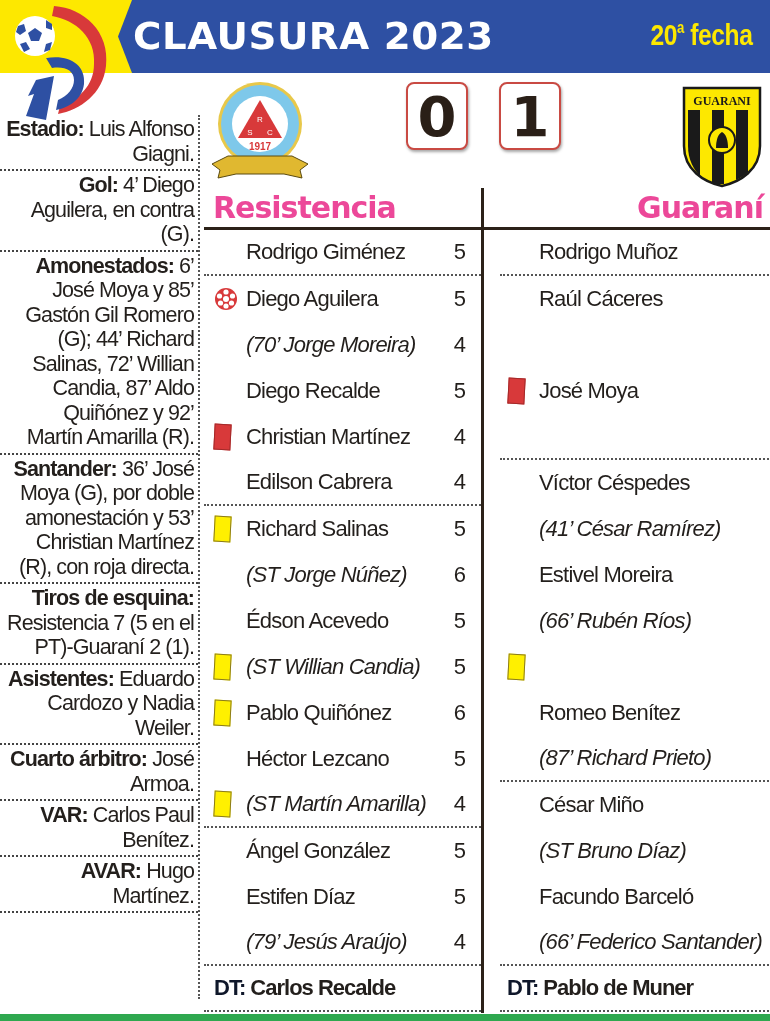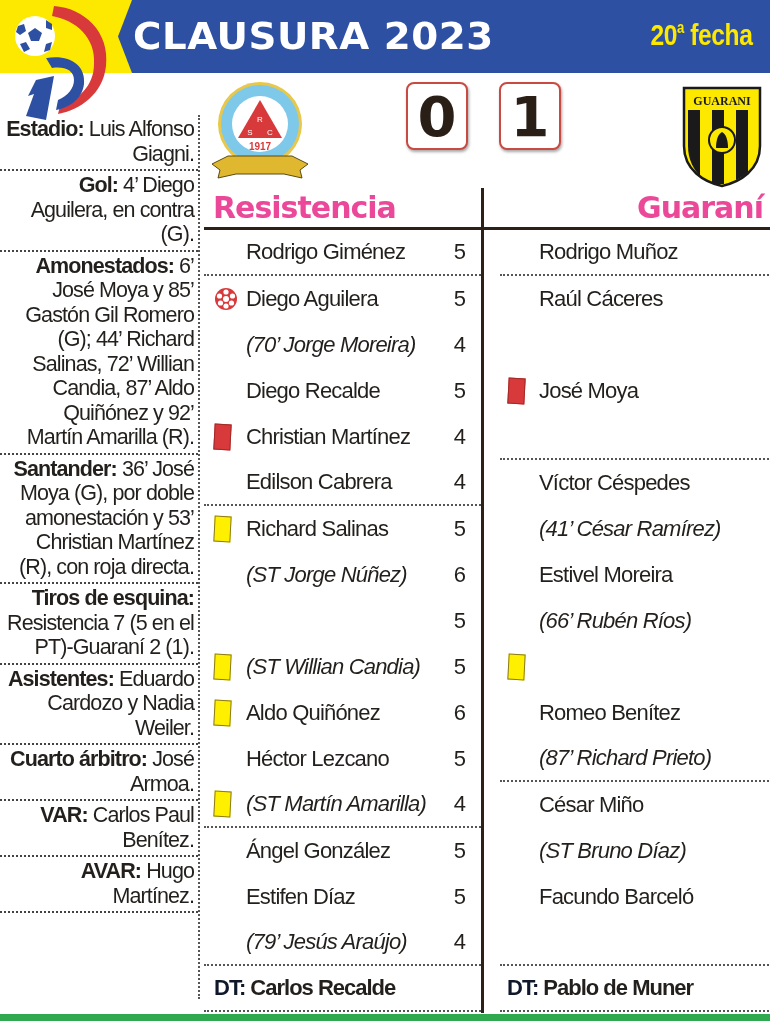--- a/index.html
+++ b/index.html
@@ -173,30 +173,31 @@
     <div class="row">
       <span class="mark card yellow"></span>
       <span class="pname">Richard Salinas</span>
       <span class="prating">5</span>
     </div>
     <div class="row">
       <span class="pname sub">(ST Jorge Núñez)</span>
       <span class="prating">6</span>
     </div>
     <div class="row">
+      <span class="pname">Édson Acevedo</span>
       <span class="prating">5</span>
     </div>
     <div class="row">
       <span class="mark card yellow"></span>
       <span class="pname sub">(ST Willian Candia)</span>
       <span class="prating">5</span>
     </div>
     <div class="row">
       <span class="mark card yellow"></span>
-      <span class="pname">Aldo Quiñónez</span>
+      <span class="pname">Pablo Quiñónez</span>
       <span class="prating">6</span>
     </div>
     <div class="row">
       <span class="pname">Héctor Lezcano</span>
       <span class="prating">5</span>
     </div>
     <div class="row sep">
       <span class="mark card yellow"></span>
       <span class="pname sub">(ST Martín Amarilla)</span>
       <span class="prating">4</span>
@@ -272,20 +273,21 @@
     </div>
     <div class="row">
       <span class="pname sub">(ST Bruno Díaz)</span>
       <span class="prating">4</span>
     </div>
     <div class="row">
       <span class="pname">Facundo Barceló</span>
       <span class="prating">5</span>
     </div>
     <div class="row sep">
+      <span class="pname sub">(66’ Federico Santander)</span>
       <span class="prating">4</span>
     </div>
     <div class="row coach-row">
       <span class="coach"><span class="dt">DT:</span><span> Pablo de Muner</span></span>
     </div>
   </div>
 
 <div class="green-bar"></div>
 
 </body></html>

